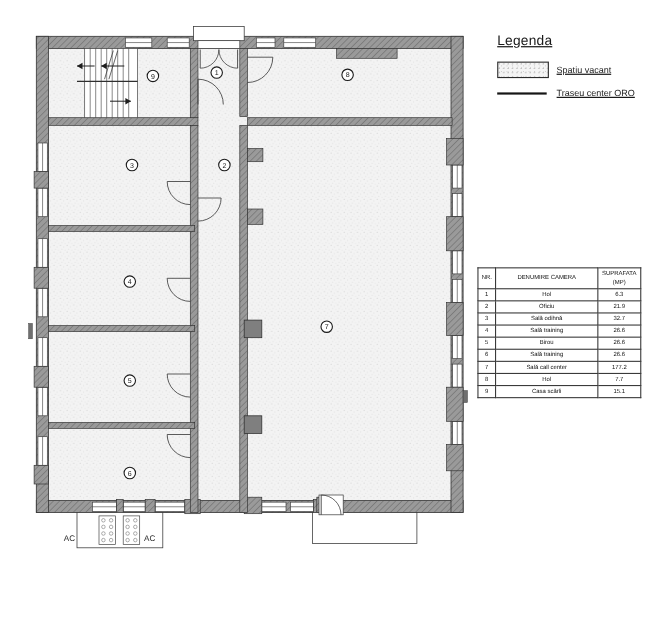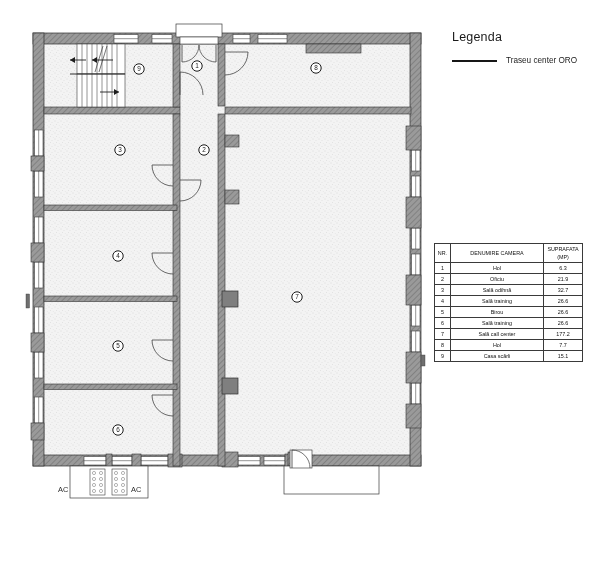--- a/index.html
+++ b/index.html
@@ -10,21 +10,21 @@
     font-family:"Liberation Sans", sans-serif;
     position:relative;
     overflow:hidden;
     -webkit-font-smoothing:antialiased;
   }
   #stage{position:absolute;left:0;top:0;width:605px;height:563px;}
   svg#plan{position:absolute;left:0;top:0;width:605px;height:563px;display:block;}
 
   
   #legend{
-    position:absolute;left:452px;top:30px;width:150px;
+    position:absolute;left:452px;top:30px;width:150px;text-decoration:underline;
   }
   #legend .legend-title{
     font-size:12.5px;color:#1a1a1a;letter-spacing:.2px;
     margin:0 0 12px 0;font-weight:400;
   }
   #legend .legend-row{
     display:flex;align-items:center;margin-bottom:9px;
   }
   .swatch-vacant{
     width:45px;height:13px;border:1px solid #2b2b2b;
@@ -390,20 +390,26 @@
 
     <g>
       <text class="ac-lbl" x="58" y="492">AC</text>
       <text class="ac-lbl" x="131" y="492">AC</text>
     </g>
   </svg>
 
   <div id="legend">
     <div class="legend-title">Legenda</div>
 
+    <div class="legend-row">
+      <span class="swatch-wrap">
+        <span class="swatch-vacant"></span>
+      </span>
+      <span class="legend-label">Spatiu vacant</span>
+    </div>
 
     <div class="legend-row">
       <span class="swatch-wrap">
         <span class="swatch-line"></span>
       </span>
       <span class="legend-label">Traseu center ORO</span>
     </div>
   </div>
 
   <table id="room-table">

